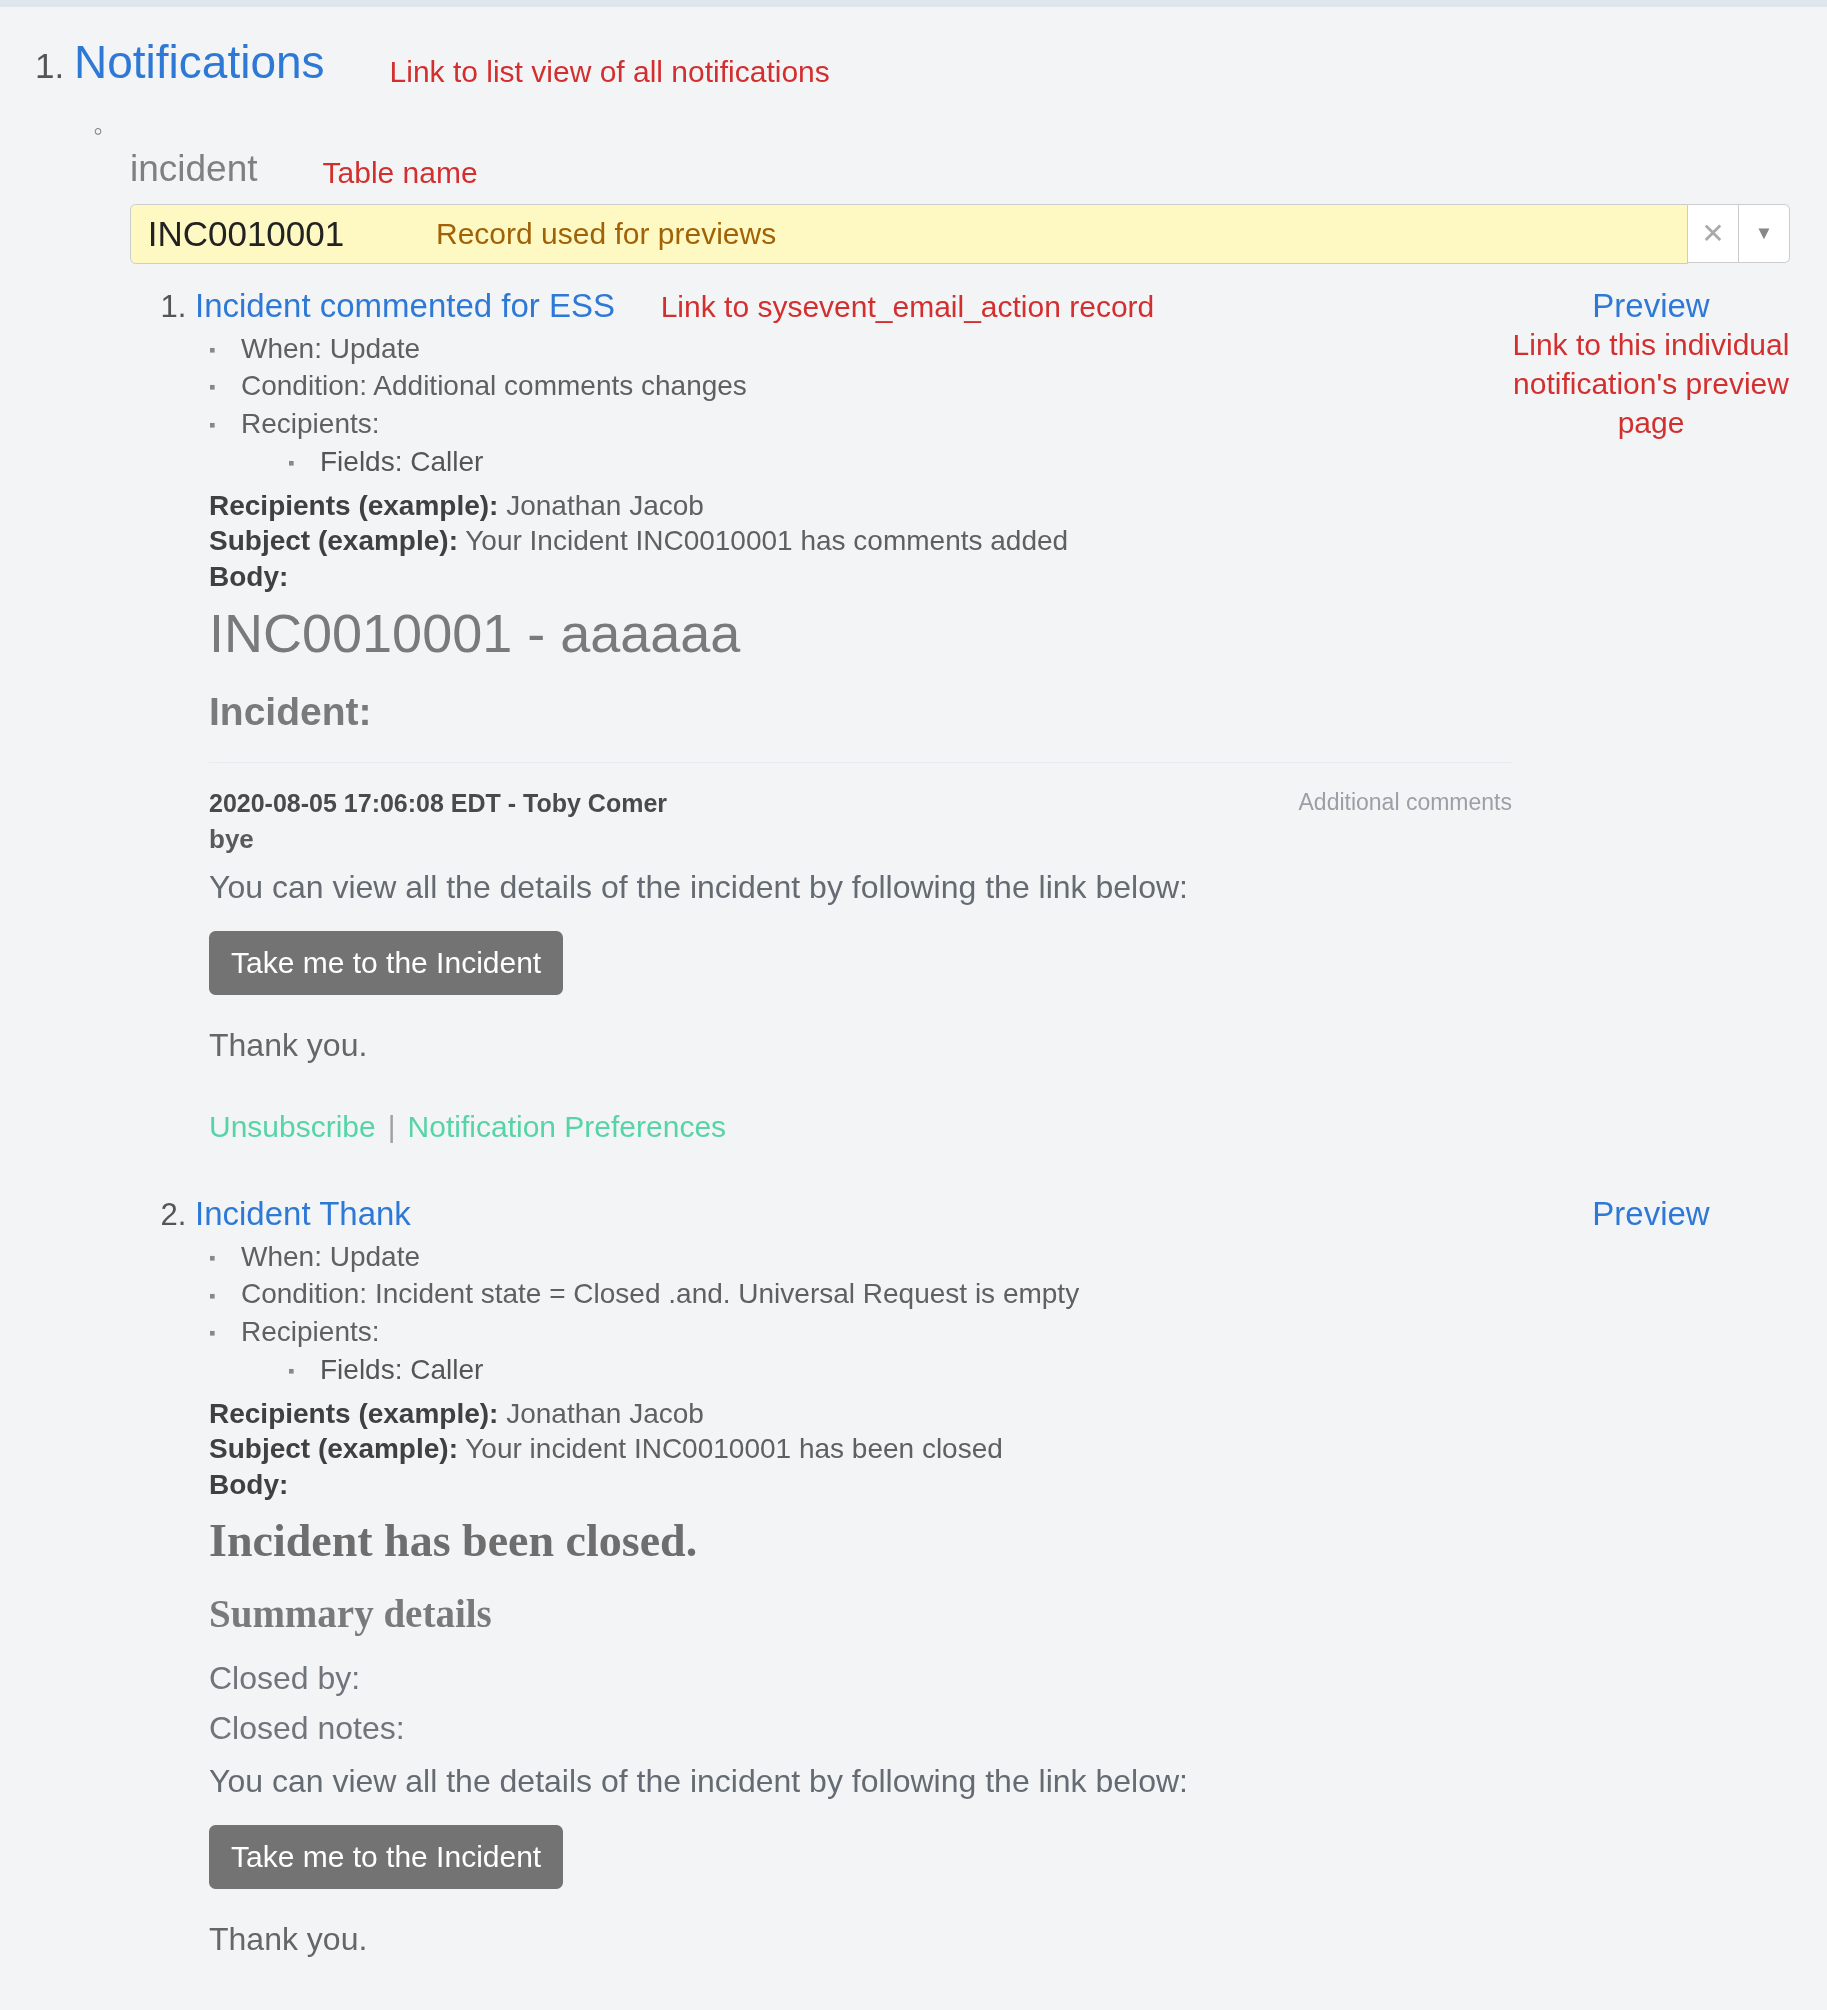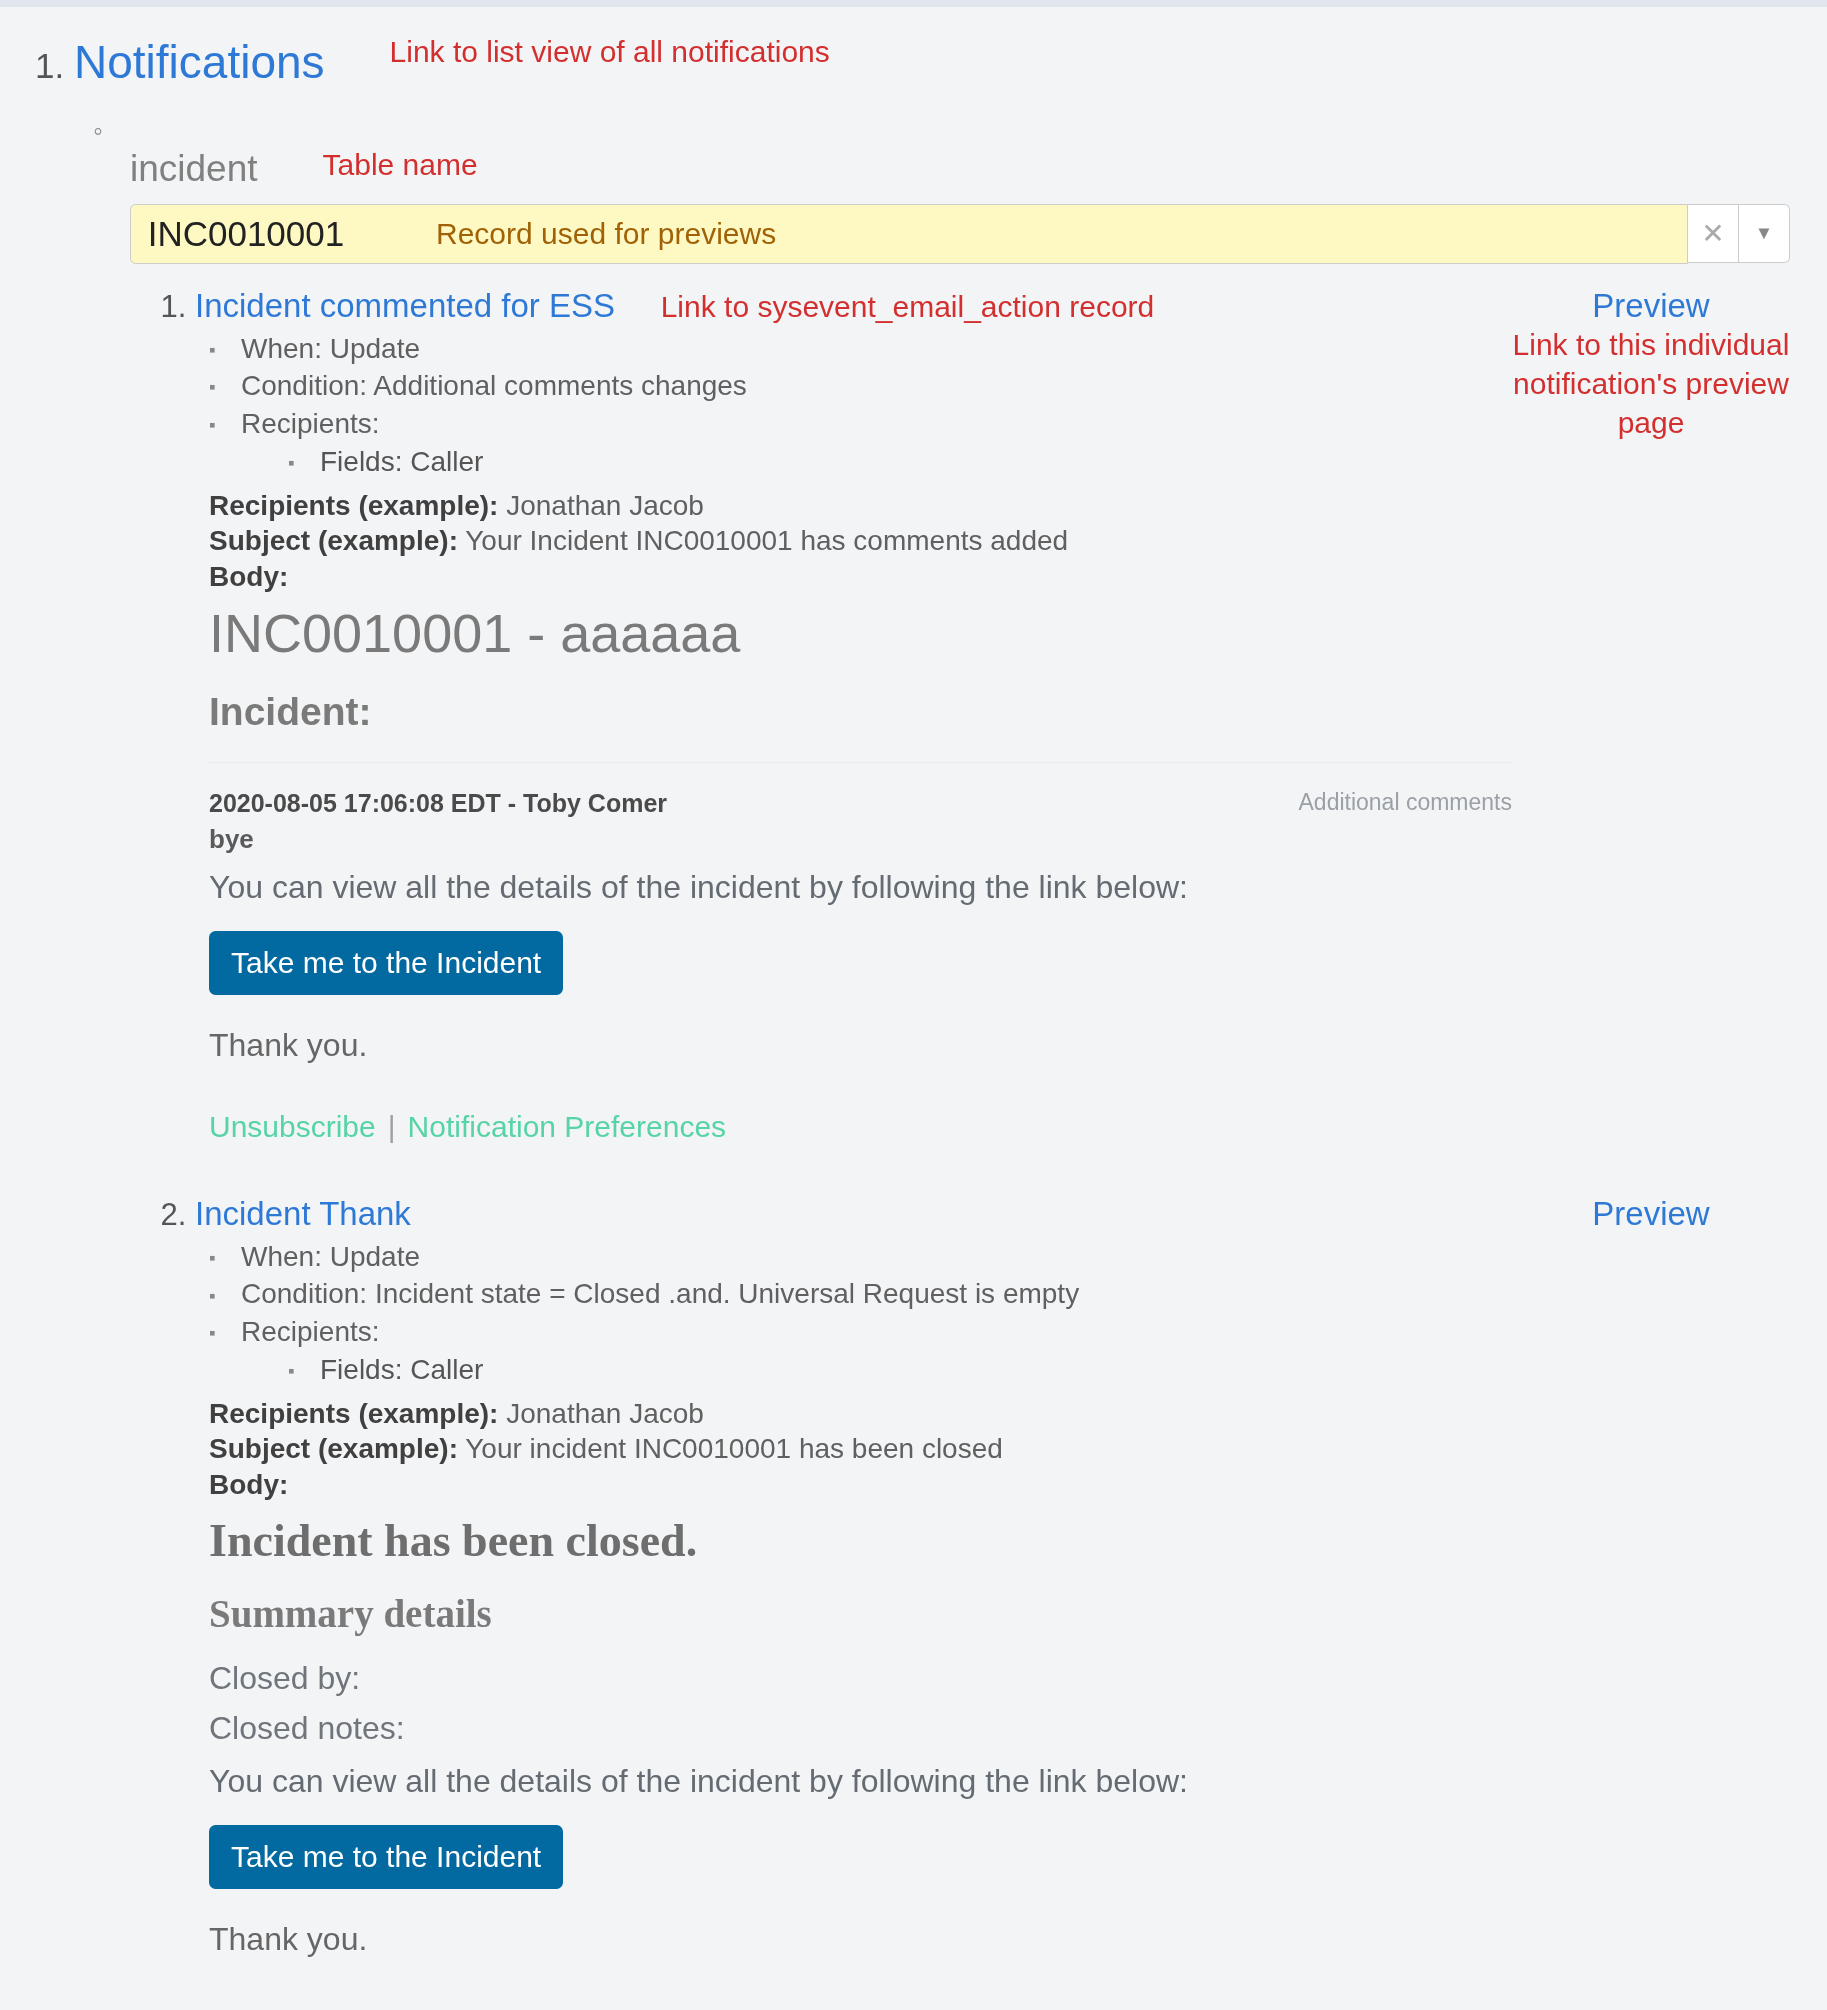--- a/index.html
+++ b/index.html
@@ -34,26 +34,26 @@
   .body-block{margin-top:9.3px;padding:0 0 0 0;}
   .body-h1{font-size:54px;color:#7a7a7a;font-weight:400;margin:9.3px 0 26px 0;}
   .body-h2{font-size:39px;color:#7a7a7a;font-weight:700;margin:7.4px 0 28px 0;}
   .body-h2-plain{font-size:39px;color:#7a7a7a;font-weight:700;margin:7.4px 0 24px 0;font-family:Liberation Serif, serif;}
   hr.sep{border:none;border-top:0.9px solid #e9ecef;margin:0 0 26px 0;}
   .comment-row{display:flex;justify-content:space-between;align-items:flex-start;font-size:25px;}
   .comment-meta{font-weight:600;color:#4a4a4a;}
   .comment-tag{color:#9aa0a6;font-size:23px;}
   .comment-body{font-size:26px;color:#5a5a5a;margin-top:5.6px;font-weight:bold;}
   .body-text{font-size:32px;color:#656b72;margin:11px 0 22px 0;line-height:1.35;}
-  .blue-btn{display:inline-block;background:#0369a1;color:#fff;font-size:30px;border:none;border-radius:6.5px;padding:15px 22px;}
+  .blue-btn{display:inline-block;background:#737373;color:#fff;font-size:30px;border:none;border-radius:6.5px;padding:15px 22px;}
   .thanks{font-size:32px;color:#666;margin:32px 0 46px 0;}
   .sub-links{font-size:30px;}
   .sub-links a{color:#57d4a6;text-decoration:none;}
   .sub-links .pipe{color:#a0a0a0;margin:0 3.7px;}
-  .heading-row{display:flex;align-items:flex-start;}
+  .heading-row{display:flex;align-items:flex-end;}
   .record-ann{position:relative;}
   .record-ann span.ann-input{position:absolute;color:#a16207;font-size:30px;left:306px;top:13px;pointer-events:none;}
   .field-label-text{font-size:32px;color:#6f757b;margin:7.4px 0 13px 0;}
 </style>
 </head>
 <body>
 
 <div class="topbar"></div>
 <div class="page">
   <ol class="main-list">

